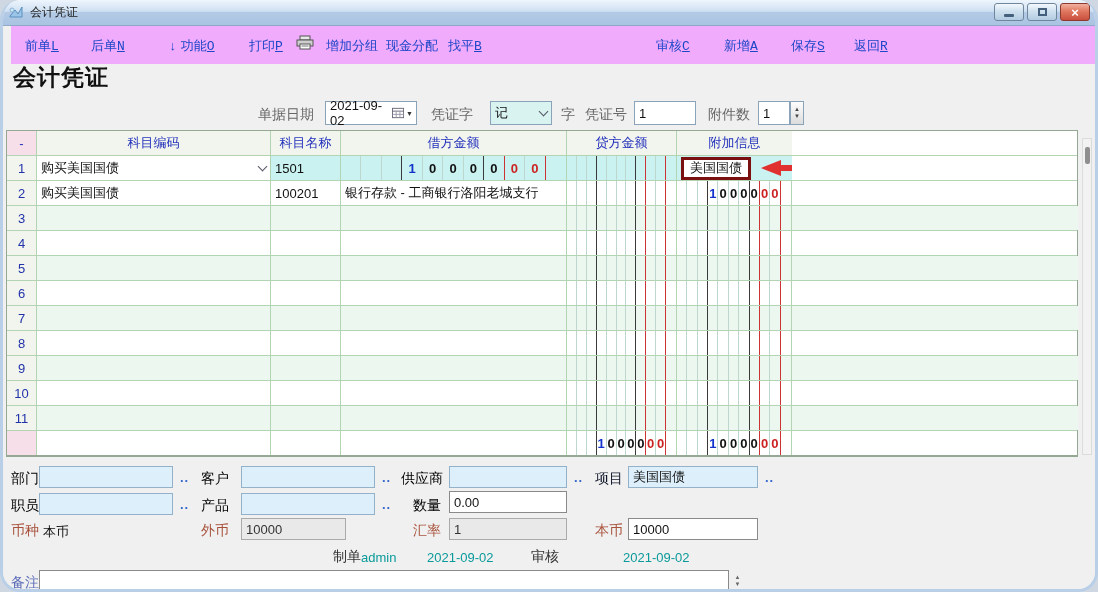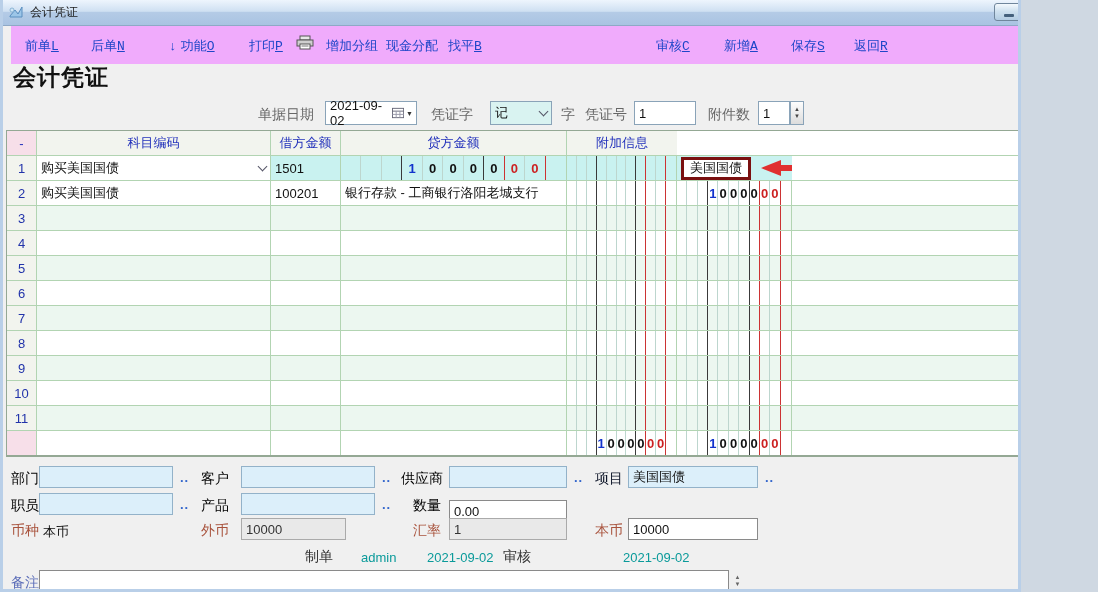--- a/index.html
+++ b/index.html
@@ -1,18 +1,18 @@
 <!DOCTYPE html>
 <html><head>
 <meta charset="utf-8">
 <style>
   * { margin:0; padding:0; box-sizing:border-box; }
   body { background:#cfd8e2; font-family:"Liberation Sans", sans-serif; }
-  .window { position:relative; width:1021px; height:592px; background:#f0f0f0;
-            border-left:3px solid #b9cfe8; border-right:3px solid #b9cfe8; border-bottom:3px solid #b9cfe8; overflow:hidden; }
+  .window { position:relative; width:1098px; height:592px; background:#f0f0f0;
+            border-left:3px solid #b9cfe8; border-right:3px solid #b9cfe8; border-bottom:3px solid #b9cfe8; overflow:hidden;border-radius:20px; }
 
   
   .titlebar { position:absolute; left:-3px; top:0; width:1098px; height:26px;
               background:linear-gradient(#eef5fd, #cfe0f2 45%, #b4cbe6 50%, #a9c3e2);
               border-bottom:1px solid #8fa9c6; display:flex; align-items:center; }
   .app-icon { margin:0 6px 0 8px; width:16px; height:16px; }
   .title-text { font-size:12px; color:#1a1a1a; }
   .winbtns { position:absolute; right:8px; top:3px; display:flex; gap:3px; }
   .wbtn { width:30px; height:18px; border:1px solid #70869c; border-radius:3px;
           background:linear-gradient(#f4f9fd,#cfe1ef 45%,#b3cce2); display:flex; align-items:center; justify-content:center; }
@@ -61,21 +61,21 @@
   .d1 { color:#1133cc; } .d0 { color:#111; } .dc { color:#cc2222; }
   .extra-box { margin-left:4px; border:3px solid #7a1010; background:#fff; padding:0 6px; height:23px; display:flex; align-items:center; font-size:13px; color:#111; }
   .note-text { margin-left:auto; margin-right:8px; color:#9b1515; font-size:13px; }
 
   .vscroll { position:absolute; left:1079px; top:138px; width:10px; height:317px; background:#f2f2f2; border:1px solid #dcdcdc; }
   .vthumb { position:absolute; left:2px; top:8px; width:5px; height:17px; background:#8f8f8f; border-radius:2px; }
 
   
   .footer { position:absolute; left:0; top:460px; width:1092px; height:132px; background:#f0f0f0; }
   .flab { position:absolute; font-family:"Liberation Serif", serif; font-size:14px; white-space:nowrap; }
-  .lab-gray { color:#000000; } .lab-blue { color:#0f172a; } .lab-red { color:#a8523c; } .lab-dark { color:#333; }
+  .lab-gray { color:#000000; } .lab-blue { color:#0f172a; } .lab-red { color:#a8523c; } .lab-dark { color:#333;margin-left:28px; }
   .inp { position:absolute; height:22px; border:1px solid #93b2c9; background:#dcEFfa; font-size:13px; color:#111; display:flex; align-items:center; padding-left:4px; }
   .inp.white { background:#fff; border-color:#8a8a8a; }
   .inp.disabled { background:#e9e9e9; border-color:#aaa; color:#333; }
   .dots { position:absolute; color:#3366cc; font-size:13px; font-weight:bold; letter-spacing:1px; cursor:pointer; }
   .teal { color:#0a9a9a; font-family:"Liberation Sans", sans-serif; font-size:13px; position:absolute; }
   .plain-val { position:absolute; font-size:13px; color:#111; }
   .rem-spin { position:absolute; width:15px; height:22px; display:flex; flex-direction:column; align-items:center; justify-content:center; font-size:6px; color:#666; line-height:7px; background:#f0f0f0; }
 
   .cal-icon { width:13px; height:12px; margin-right:2px; }
   .printer-icon { width:18px; height:15px; }
@@ -159,20 +159,21 @@
     <div class="spinner" style="left:787px">
         <span>▲</span>
         <span>▼</span>
       </div>
   </div>
 
   <div class="grid">
     <div class="grow ghead">
       <div class="gc idxcell">-</div>
       <div class="gc">科目编码</div>
+      <div class="gc">科目名称</div>
       <div class="gc">借方金额</div>
       <div class="gc">贷方金额</div>
       <div class="gc">附加信息</div>
     </div>
     <div>
         <div class="grow sel">
           <div class="gc idxcell">1</div>
           <div class="gc txt sumbox">
             <span>购买美国国债</span>
             <span class="chev"></span>
@@ -677,21 +678,21 @@
     <div class="inp" style="left:36px; top:33px; width:134px">
         <span></span>
       </div>
     <span class="dots" style="left:177px; top:37px">..</span>
     <span class="flab lab-gray" style="left:198px; top:37px">产品</span>
     <div class="inp" style="left:238px; top:33px; width:134px">
         <span></span>
       </div>
     <span class="dots" style="left:379px; top:37px">..</span>
     <span class="flab lab-gray" style="left:410px; top:37px">数量</span>
-    <div class="inp white" style="left:446px; top:40px; width:118px">
+    <div class="inp white" style="left:446px; top:31px; width:118px">
         <span>0.00</span>
       </div>
 
     <span class="flab lab-red" style="left:8px; top:62px">币种</span>
     <span class="plain-val" style="left:40px; top:63px">本币</span>
     <span class="flab lab-red" style="left:198px; top:62px">外币</span>
     <div class="inp disabled" style="left:238px; top:58px; width:105px">
         <span>10000</span>
       </div>
     <span class="flab lab-red" style="left:410px; top:62px">汇率</span>

